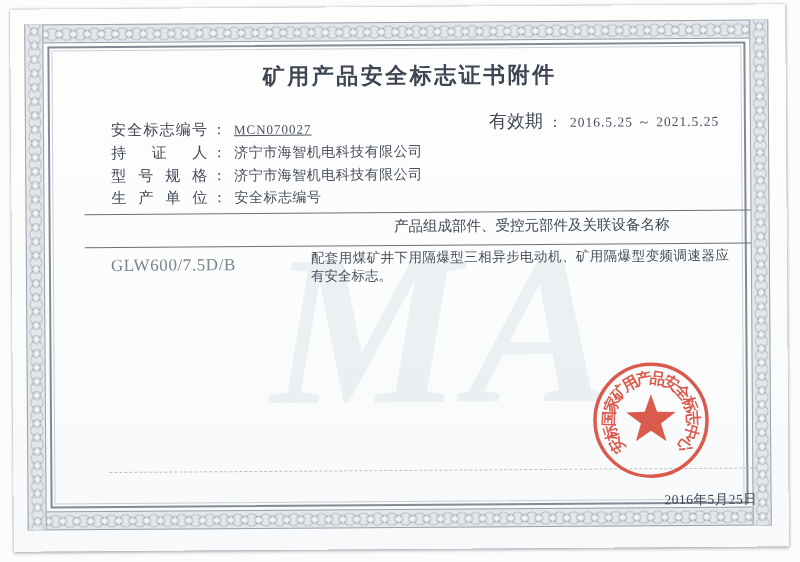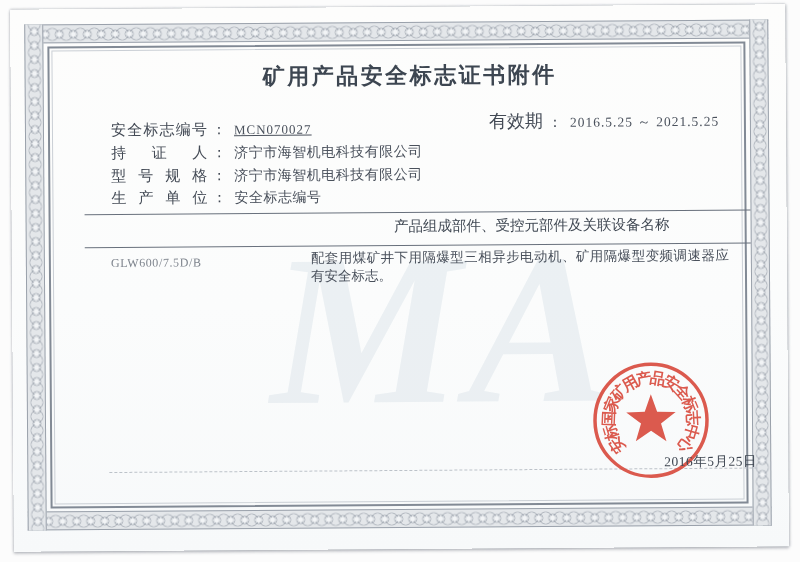--- a/index.html
+++ b/index.html
@@ -66,25 +66,25 @@
   .row-validity{left:478px;top:103px;}
   .row-validity .flabel{width:auto;text-align:right;text-align-last:left;font-size:18px;}
   .row-validity .fvalue{font-size:13.5px;letter-spacing:1px;}
   .mono-ish{letter-spacing:1px;font-size:13px;text-decoration:underline;}
 
   .rule-heavy{position:absolute;left:73px;width:666px;height:0;border-top:1.6px solid #68707c;}
   .rule-1{top:205px;}
   .rule-2{top:238px;border-top-width:1.3px;}
   .th-model{position:absolute;left:100px;top:212px;width:100px;text-align:center;font-size:14.5px;color:#3f4752;}
   .th-components{position:absolute;left:300px;top:210px;width:440px;text-align:center;font-size:14.5px;color:#3f4752;}
-  .td-model{position:absolute;left:99px;top:247px;font-size:12px;letter-spacing:0.6px;color:#7e848d;}
+  .td-model{position:absolute;left:99px;top:247px;font-size:17px;letter-spacing:0.6px;color:#7e848d;}
   .td-components{position:absolute;left:299px;top:242px;width:418px;font-size:13.5px;line-height:17.5px;color:#4a515c;text-align:justify;}
 
   .dashed-line{position:absolute;left:96px;top:463px;width:648px;height:0;border-top:1px dashed #bcc2c9;}
-  .issue-date{position:absolute;left:651px;top:448px;font-size:13.5px;color:#3f4752;letter-spacing:0.5px;}
+  .issue-date{position:absolute;left:651px;top:486px;font-size:13.5px;color:#3f4752;letter-spacing:0.5px;}
 
   .stamp{position:absolute;left:574px;top:351px;width:128px;height:128px;opacity:0.9;}
   .stamp text{font-size:15.5px;font-weight:600;fill:#d8493c;font-family:"Liberation Serif","DejaVu Serif",serif;}
 </style>
 </head>
 <body>
 
 <div class="scan">
   <div class="paper">
 

